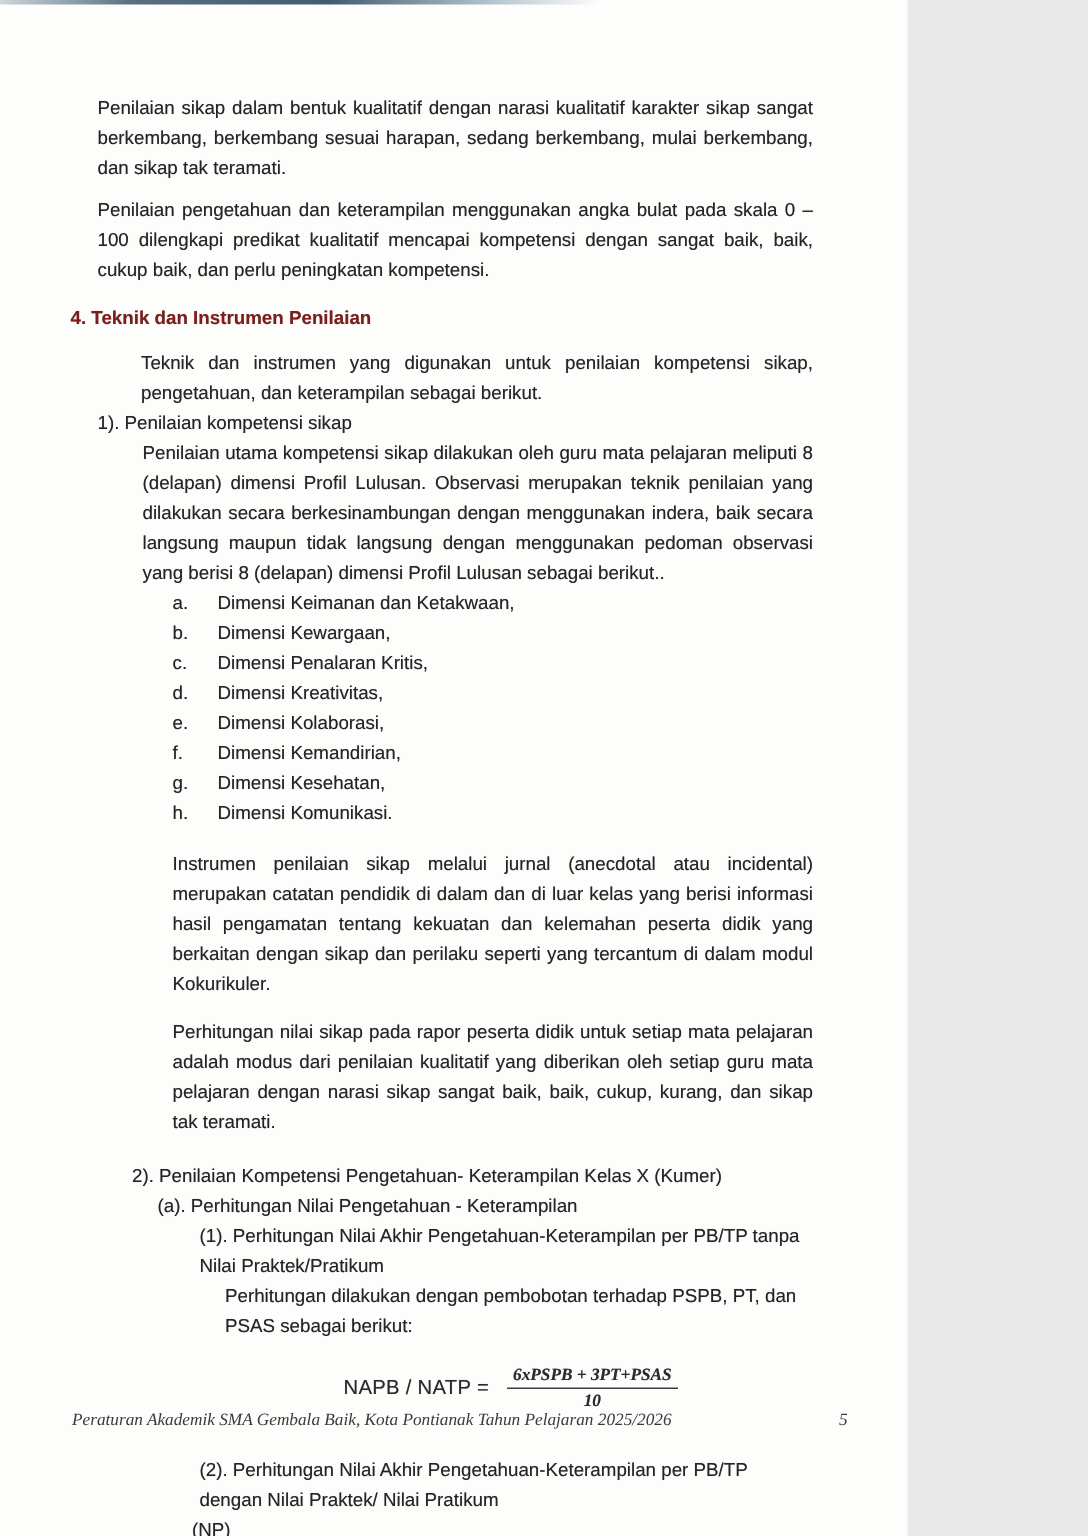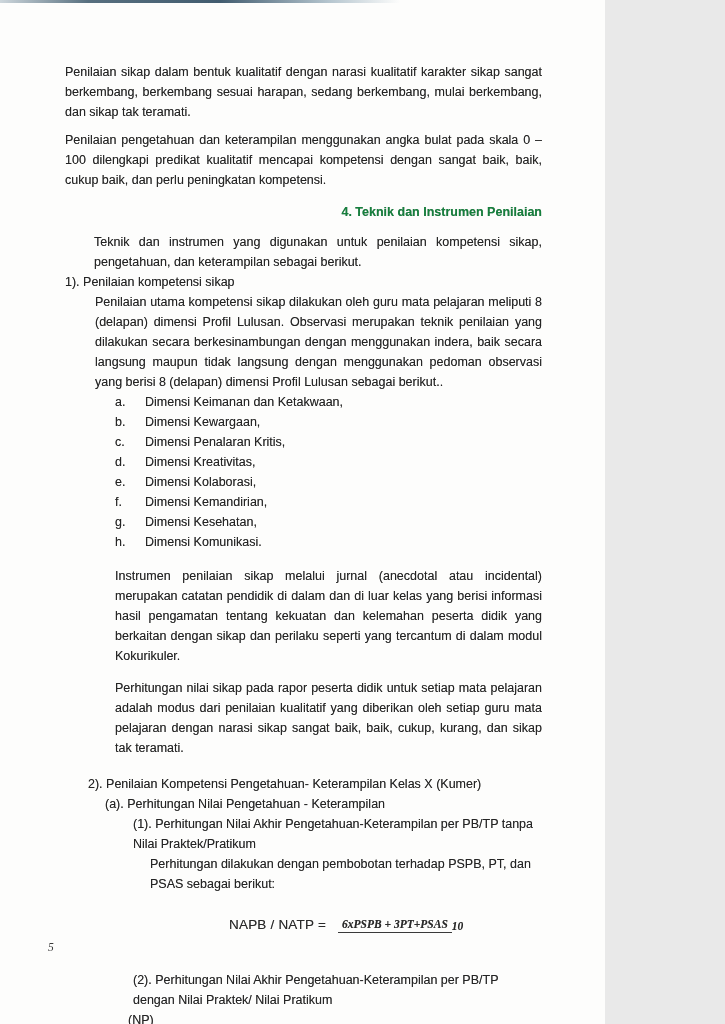--- a/index.html
+++ b/index.html
@@ -27,21 +27,21 @@
   }
   .content{
     position:absolute;top:0;left:0;right:0;
     padding:62px 63px 0 47px;
     font-size:12.5px;line-height:20px;
     text-shadow:0 0 0.5px rgba(20,20,20,0.45);
   }
   p{margin:0;}
   .just{text-align:justify;}
   .p-intro{margin-left:18px;margin-bottom:8px;}
-  .heading{font-weight:bold;color:#15803d;margin-top:12px;margin-bottom:10px;text-align:right;}
+  .heading{font-weight:bold;color:#7f1d1d;margin-top:12px;margin-bottom:10px;}
   .lead{margin-left:47px;}
   .item1-label{margin-left:18px;}
   .item1-body{margin-left:48px;}
   .dim-list{margin-left:68px;}
   .dim-row{display:flex;line-height:20px;}
   .dim-letter{width:30px;flex:0 0 30px;}
   .note{margin-left:68px;}
   .note-journal{margin-top:14px;}
   .note-modus{margin-top:12px;}
   .item2-label{margin-left:41px;margin-top:16px;}
@@ -54,21 +54,21 @@
     display:flex;align-items:center;
     margin-left:182px;
     font-size:13.5px;color:#2a2a2a;
   }
   .formula-1{margin-top:12px;margin-bottom:26px;height:38px;}
   .formula-2{margin-top:14px;height:46px;}
   .f-lhs{font-family:"Liberation Sans", sans-serif;letter-spacing:0.2px;}
   .f-serif{font-family:"Liberation Serif", serif;font-style:italic;font-weight:400;}
   .f-eq{margin:0 4px 0 6px;}
   .frac{
-    display:inline-flex;flex-direction:row;align-items:center;
+    display:inline-flex;flex-direction:column;align-items:center;
     font-family:"Liberation Serif", serif;font-style:italic;font-weight:600;
     font-size:11.5px;line-height:14px;margin:0 2px;vertical-align:middle;
   }
   .frac .num{padding:0 4px 1px;border-bottom:1.3px solid #3a3a3a;}
   .frac .den{padding-top:1px;}
   .big-brace{
     font-family:"Liberation Serif", serif;font-weight:400;
     font-size:32px;line-height:1;color:#333;transform:scaleY(1.05);
   }
   .big-paren{
@@ -173,16 +173,17 @@
         <span class="den">5</span>
       </span>
       <span class="big-paren">)</span>
       <span class="big-brace">}</span>
       <span class="f-serif f-tail">+ 0.4 NP</span>
     </div>
 
   </div>
 
   <div class="footer">
+    <span>Peraturan Akademik SMA Gembala Baik, Kota Pontianak Tahun Pelajaran 2025/2026</span>
     <span>5</span>
   </div>
 
 </div>
 
 </body></html>

